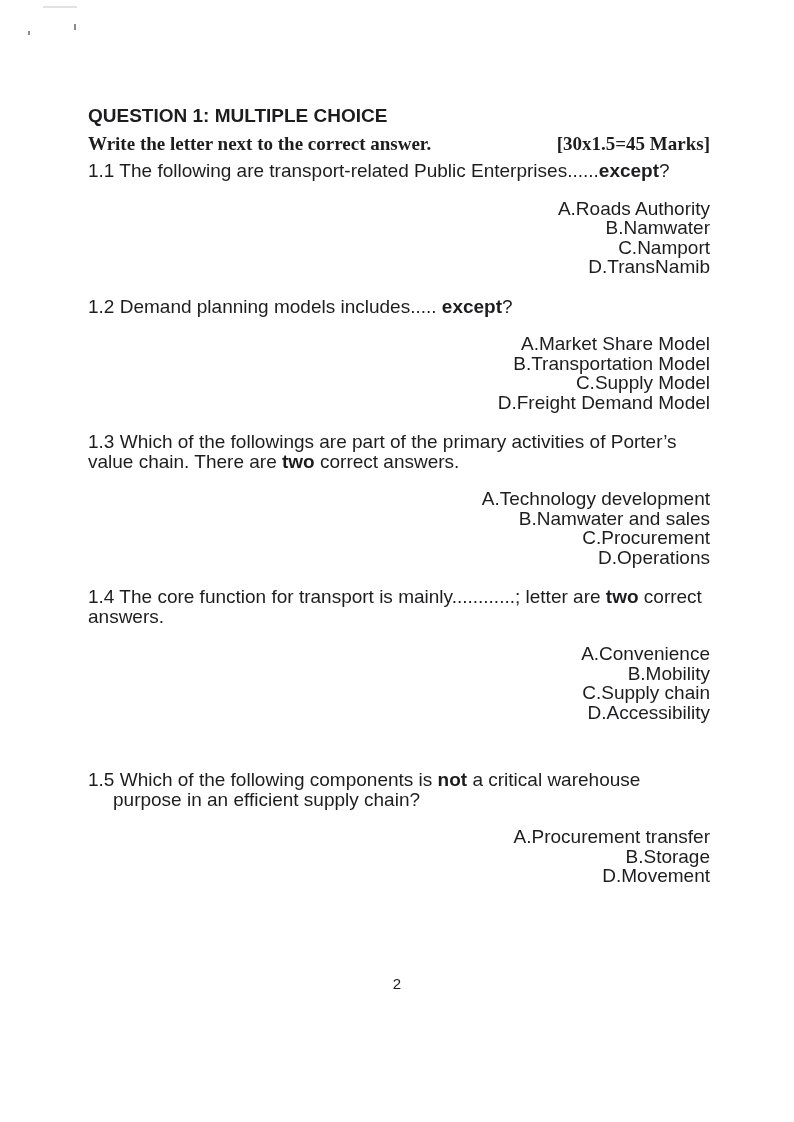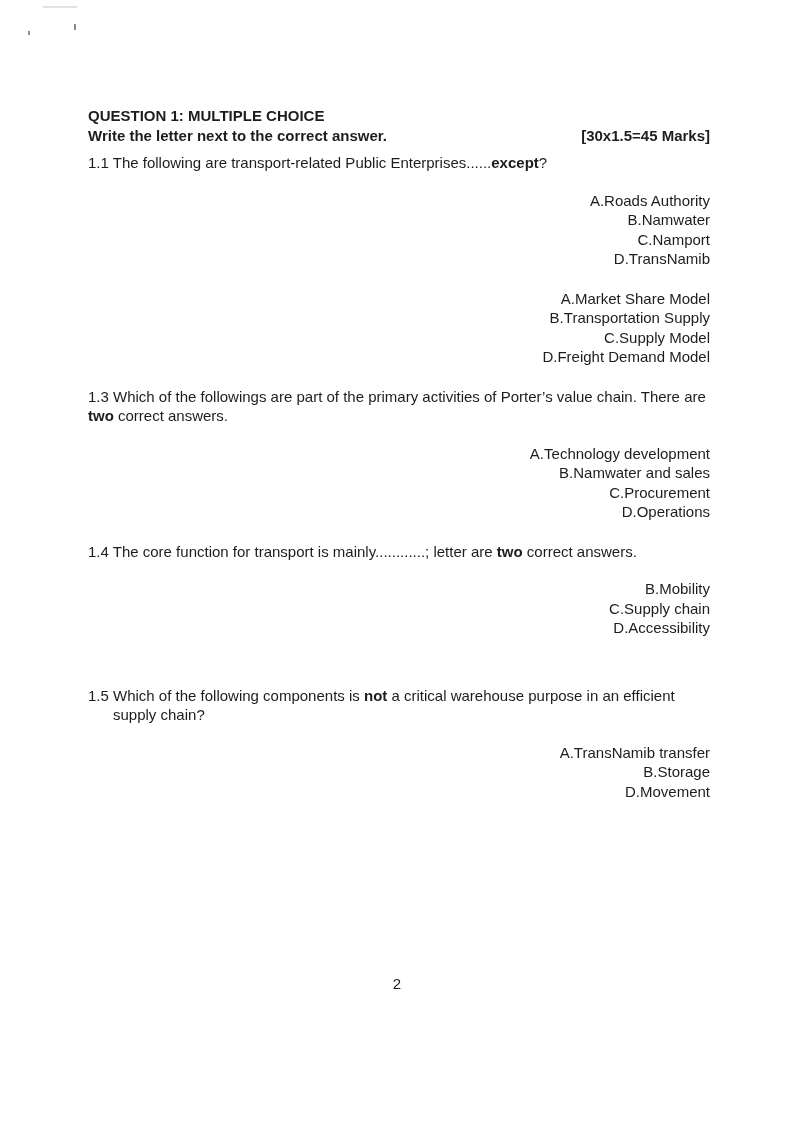--- a/index.html
+++ b/index.html
@@ -7,27 +7,27 @@
     width: 794px; height: 1122px;
     background: #ffffff;
     font-family: "Liberation Sans", sans-serif;
     color: #1d1d20;
     position: relative;
     overflow: hidden;
   }
   .content {
     position: absolute;
     left: 88px; right: 84px; top: 106px;
-    font-size: 15px;
+    font-size: 19px;
     line-height: 19.5px;
   }
   .title { font-weight: 700; margin: 0; }
   .instr-row {
     display: flex; justify-content: space-between;
-    font-weight: 700; 
+    font-weight: 700; margin-top: 8px; font-family: Liberation Serif, serif;
   }
   .qblock { margin-top: 20px; }
   .qblock.first { margin-top: 8px; }
   .q { margin: 0; }
   .q.hang { padding-left: 25px; text-indent: -25px; margin-top: 48px; }
   .q strong { font-weight: 700; }
   .opts {
     list-style: none;
     margin: 18px 0 0 25px;
     padding: 0;
@@ -67,51 +67,53 @@
     <p class="q"><span>1.1</span><span> The following are transport-related Public Enterprises......</span><strong>except</strong><span>?</span></p>
     <ul class="opts">
       <li><span class="ol">A.</span><span>Roads Authority</span></li>
       <li><span class="ol">B.</span><span>Namwater</span></li>
       <li><span class="ol">C.</span><span>Namport</span></li>
       <li><span class="ol">D.</span><span>TransNamib</span></li>
     </ul>
   </div>
 
   <div class="qblock">
+    <p class="q"><span>1.2</span><span> Demand planning models includes..... </span><strong>except</strong><span>?</span></p>
     <ul class="opts">
       <li><span class="ol">A.</span><span>Market Share Model</span></li>
-      <li><span class="ol">B.</span><span>Transportation Supply</span></li>
+      <li><span class="ol">B.</span><span>Transportation Model</span></li>
       <li><span class="ol">C.</span><span>Supply Model</span></li>
       <li><span class="ol">D.</span><span>Freight Demand Model</span></li>
     </ul>
   </div>
 
   <div class="qblock">
     <p class="q"><span>1.3</span><span> Which of the followings are part of the primary activities of Porter’s value chain. There are </span><strong>two</strong><span> correct answers.</span></p>
     <ul class="opts">
       <li><span class="ol">A.</span><span>Technology development</span></li>
       <li><span class="ol">B.</span><span>Namwater and sales</span></li>
       <li><span class="ol">C.</span><span>Procurement</span></li>
       <li><span class="ol">D.</span><span>Operations</span></li>
     </ul>
   </div>
 
   <div class="qblock">
     <p class="q"><span>1.4</span><span> The core function for transport is mainly............; letter are </span><strong>two</strong><span> correct answers.</span></p>
     <ul class="opts">
+      <li><span class="ol">A.</span><span>Convenience</span></li>
       <li><span class="ol">B.</span><span>Mobility</span></li>
       <li><span class="ol">C.</span><span>Supply chain</span></li>
       <li><span class="ol">D.</span><span>Accessibility</span></li>
     </ul>
   </div>
 
   <div class="qblock">
     <p class="q hang"><span>1.5</span><span> Which of the following components is </span><strong>not</strong><span> a critical warehouse purpose in an efficient supply chain?</span></p>
     <ul class="opts">
-      <li><span class="ol">A.</span><span>TransNamib transfer</span></li>
+      <li><span class="ol">A.</span><span>Procurement transfer</span></li>
       <li><span class="ol">B.</span><span>Storage</span></li>
       <li><span class="ol">D.</span><span>Movement</span></li>
     </ul>
   </div>
 
 </div>
 
 <div class="page-num">2</div>
 
 </body></html>

